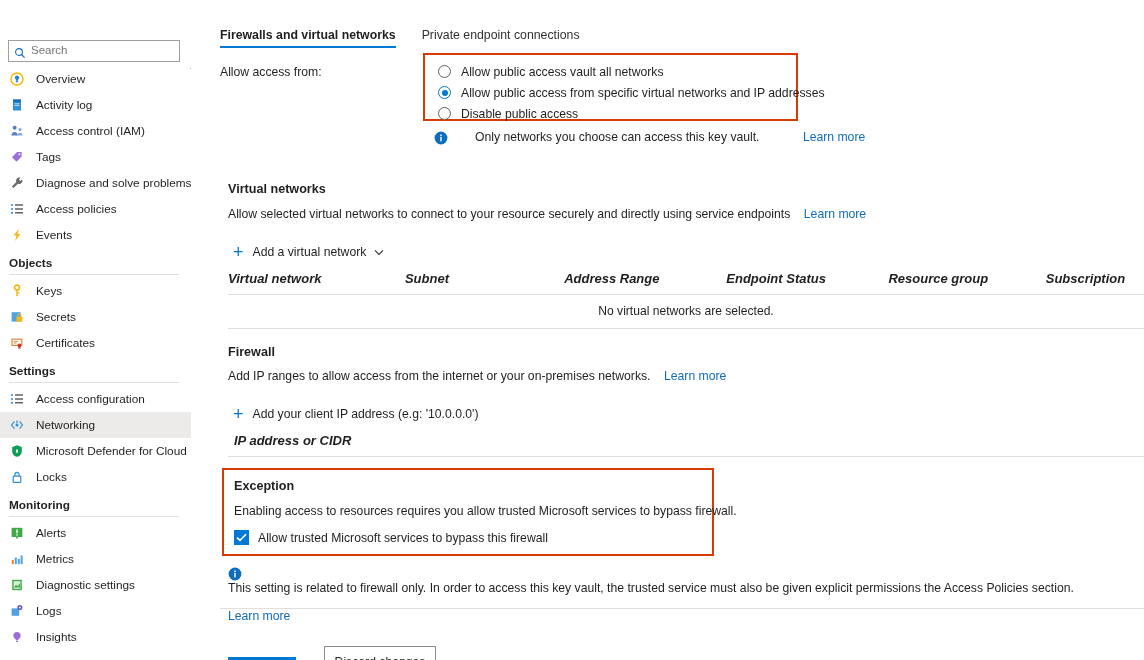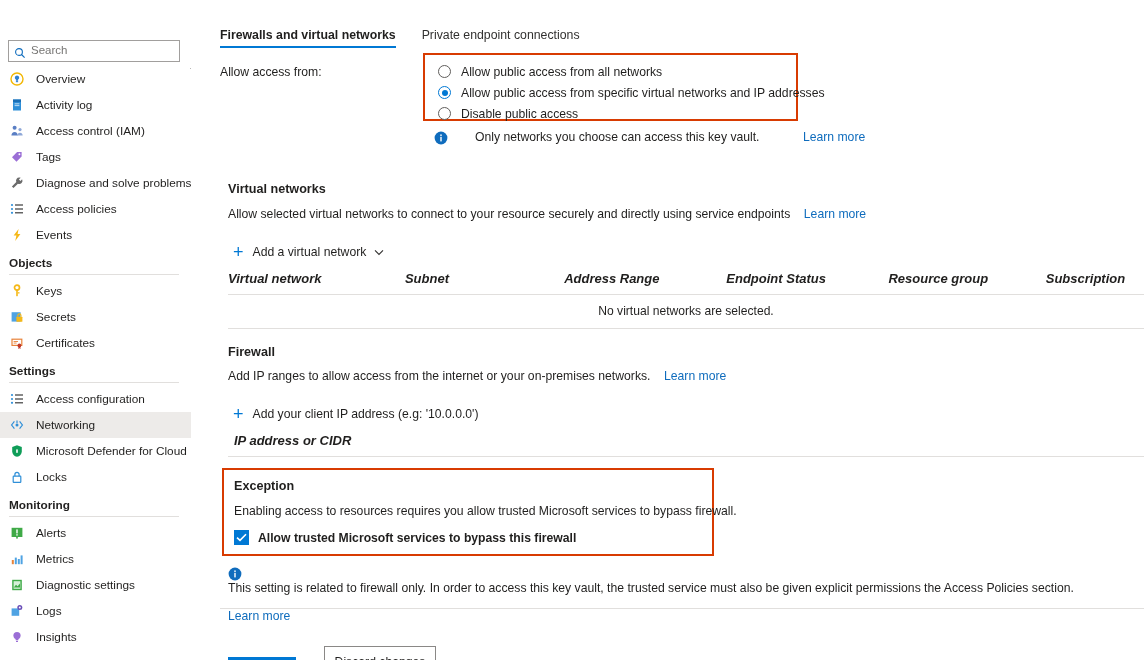--- a/index.html
+++ b/index.html
@@ -160,21 +160,21 @@
   }
   .exc-title { position: absolute; left: 10px; top: 9px; font-size: 12.6px; font-weight: bold; color: #201f1e; }
   .exc-desc { position: absolute; left: 10px; top: 34px; font-size: 12.2px; color: #201f1e; white-space: nowrap; }
   .exc-check-row { position: absolute; left: 10px; top: 60px; display: flex; align-items: center; }
   .chk {
     width: 15px; height: 15px; background: #0078d4; border: 1px solid #0078d4;
     flex: 0 0 15px; margin-right: 9px;
     display: flex; align-items: center; justify-content: center;
   }
   .chk svg { display: block; }
-  .exc-check-label { font-size: 12.2px; color: #201f1e; white-space: nowrap; font-weight: bold; }
+  .exc-check-label { font-size: 12.2px; color: #201f1e; white-space: nowrap; }
 
   .info-trusted { left: 8px; top: 566px; flex-direction: column; }
 
   .bottom-rule { position: absolute; left: 0; top: 608px; width: 924px; height: 1px; background: #e1dfdd; }
 
   .btnrow { position: absolute; left: 8px; top: 629px; display: flex; align-items: flex-end; gap: 12px; }
   .btn-apply {
     background: #0078d4; color: #fff; border: 1px solid #0078d4;
     font-size: 12.2px; height: 21px; min-width: 68px;
     display: flex; align-items: center; justify-content: center;
@@ -453,21 +453,21 @@
     <div class="tabs">
       <div class="tab active">Firewalls and virtual networks</div>
       <div class="tab">Private endpoint connections</div>
     </div>
 
     <div class="allow-label">Allow access from:</div>
 
     <div class="radio-box">
       <div class="radio-row">
         <span class="radio-outer"></span>
-        <span class="radio-text">Allow public access from  all networks</span>
+        <span class="radio-text">Allow public access vault  all networks</span>
       </div>
       <div class="radio-row">
         <span class="radio-outer checked">
             <span class="radio-dot"></span>
           </span>
         <span class="radio-text">Allow public access from  specific virtual networks and IP addresses</span>
       </div>
       <div class="radio-row">
         <span class="radio-outer"></span>
         <span class="radio-text">Disable public access</span>

